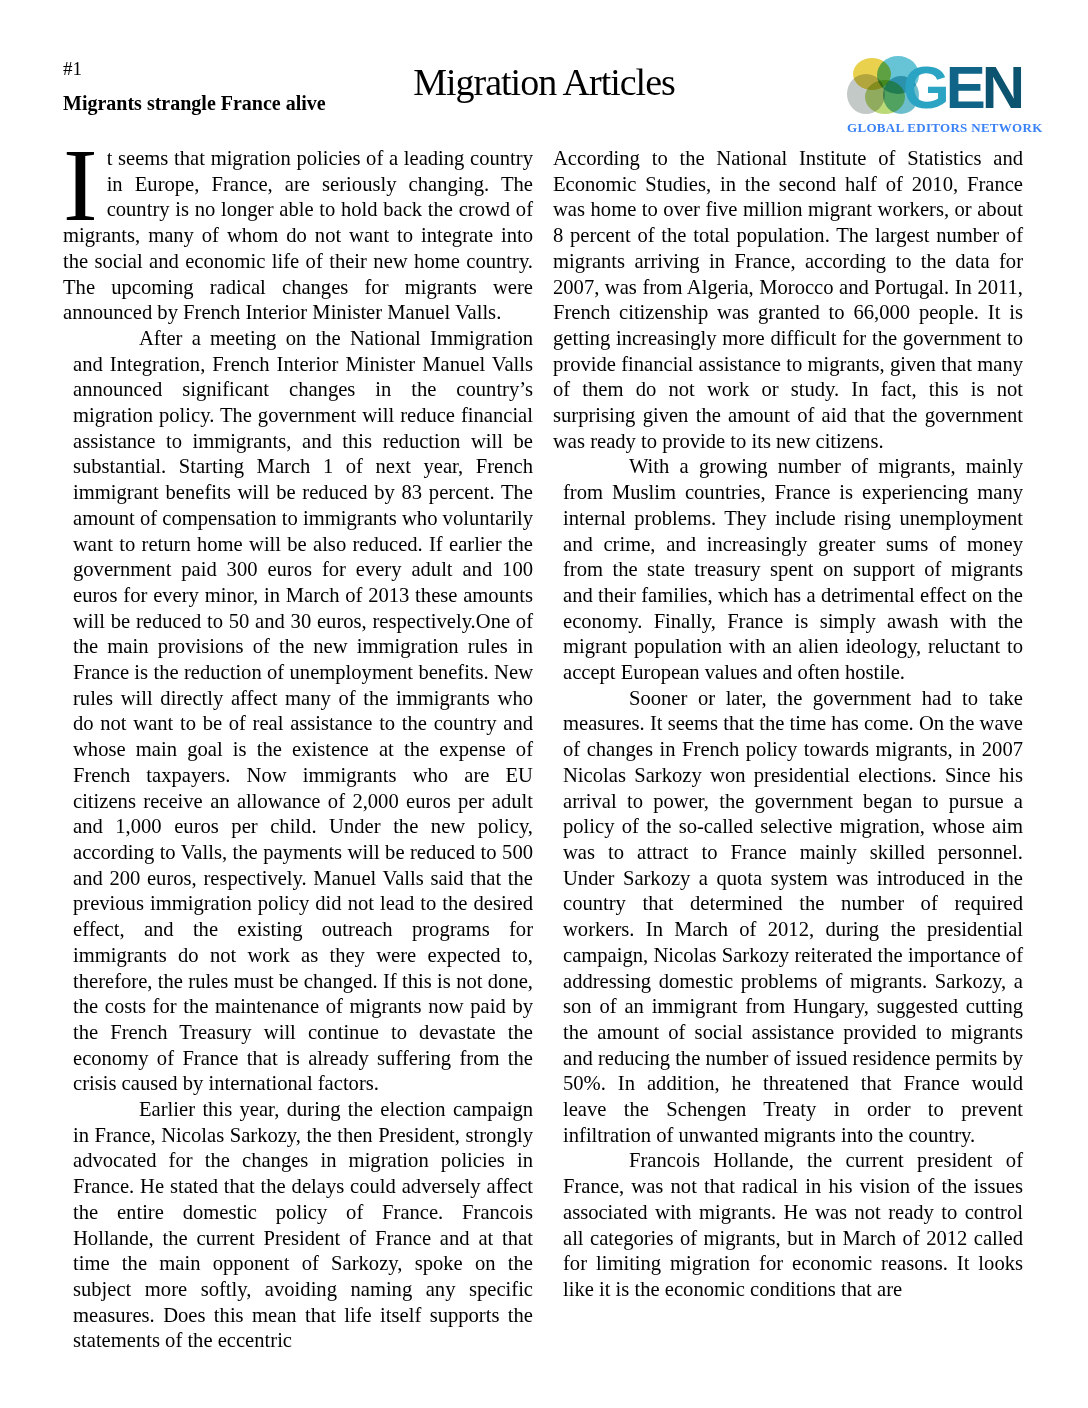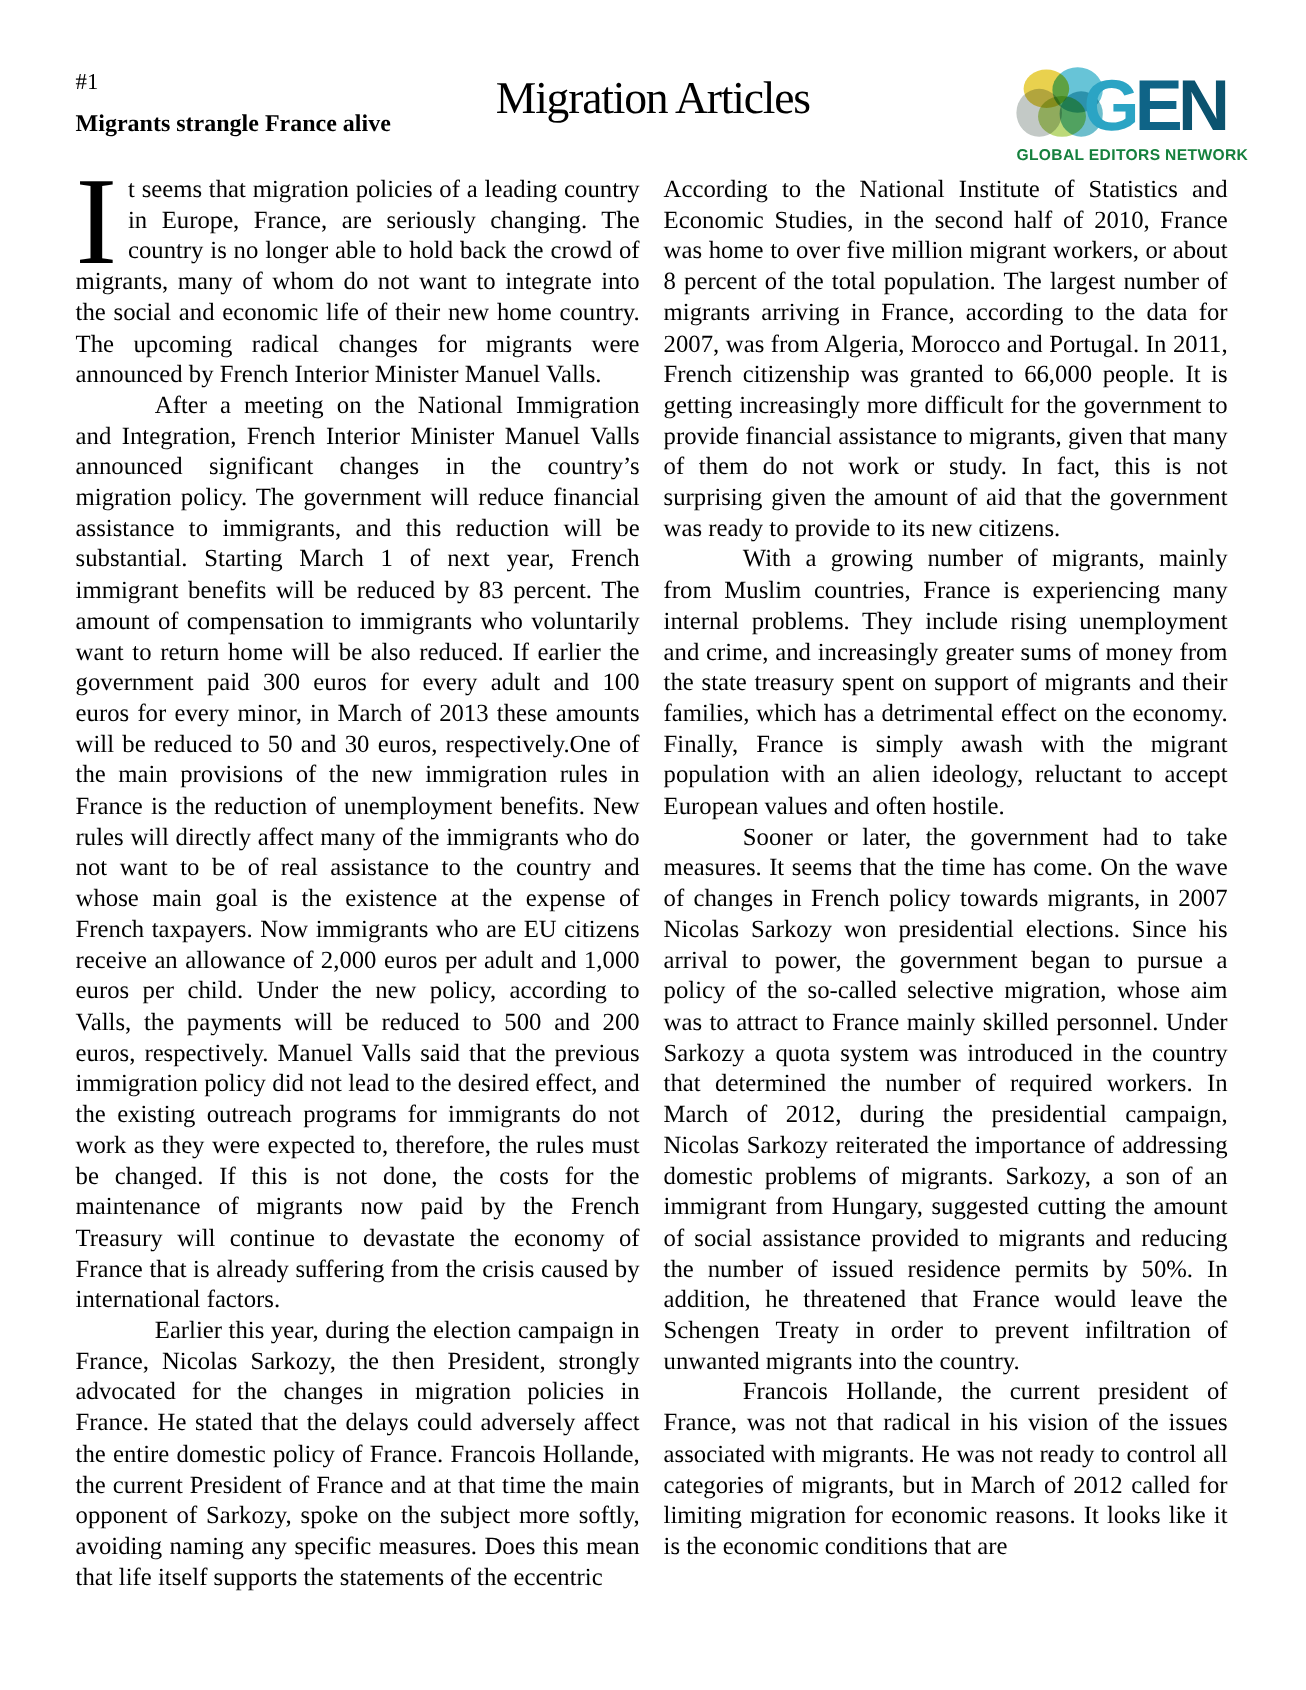--- a/index.html
+++ b/index.html
@@ -32,29 +32,29 @@
   .logo-acronym {
     position: absolute; left: 56px; top: 2px;
     font-family: "Liberation Sans", sans-serif; font-weight: bold;
     font-size: 60px; line-height: 55px; letter-spacing: -4px; white-space: nowrap;
   }
   .lg { color: #2ba4c4; }
   .le { color: #0f6487; }
   .ln { color: #0b536f; }
   .logo-caption {
     position: absolute; left: 0; bottom: -2px; width: 182px;
-    font-family: Liberation Sans, sans-serif; font-weight: bold;
-    font-size: 13px; letter-spacing: 0.3px; color: #15803d; white-space: nowrap;
+    font-family: Liberation Serif, serif; font-weight: bold;
+    font-size: 13px; letter-spacing: 0.3px; color: #3b82f6; white-space: nowrap;
   }
 
   
   .columns { position: absolute; left: 63px; top: 146px; width: 961px; display: flex; gap: 20px; }
   .col { width: 470px; font-size: 20.6px; line-height: 25.7px; text-align: justify; }
   .col p { margin: 0; }
-  .col p.indent { text-indent: 66px; }
+  .col p.indent { text-indent: 66px; margin-left: 10px; }
   .dropcap { float: left; font-size: 104px; line-height: 77px; margin: 0 9px 0 0; }
 </style>
 </head>
 <body>
 
 <div class="page">
 
   <div class="issue">#1</div>
 
   <h1 class="doc-title">Migration Articles</h1>

